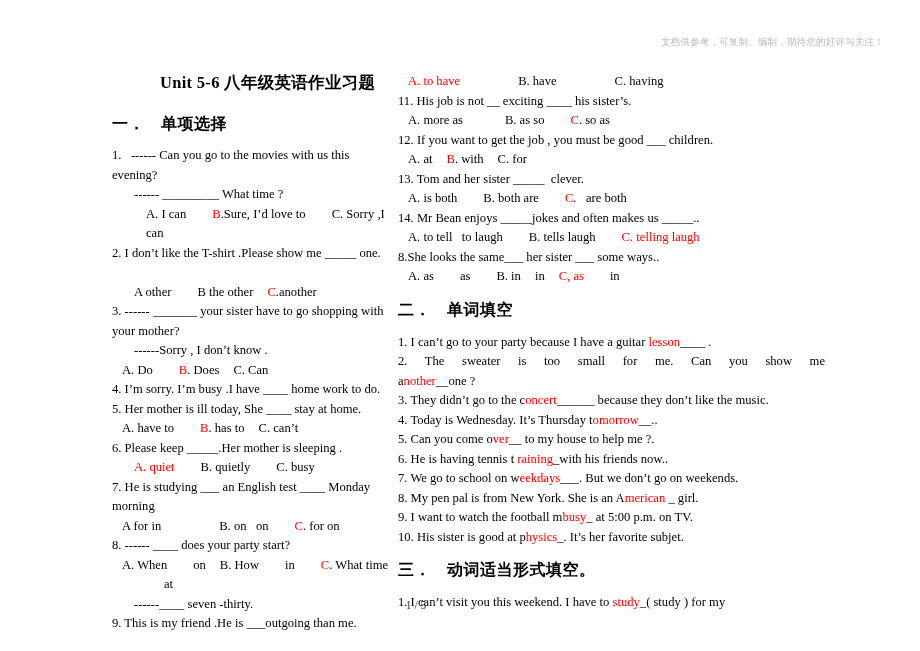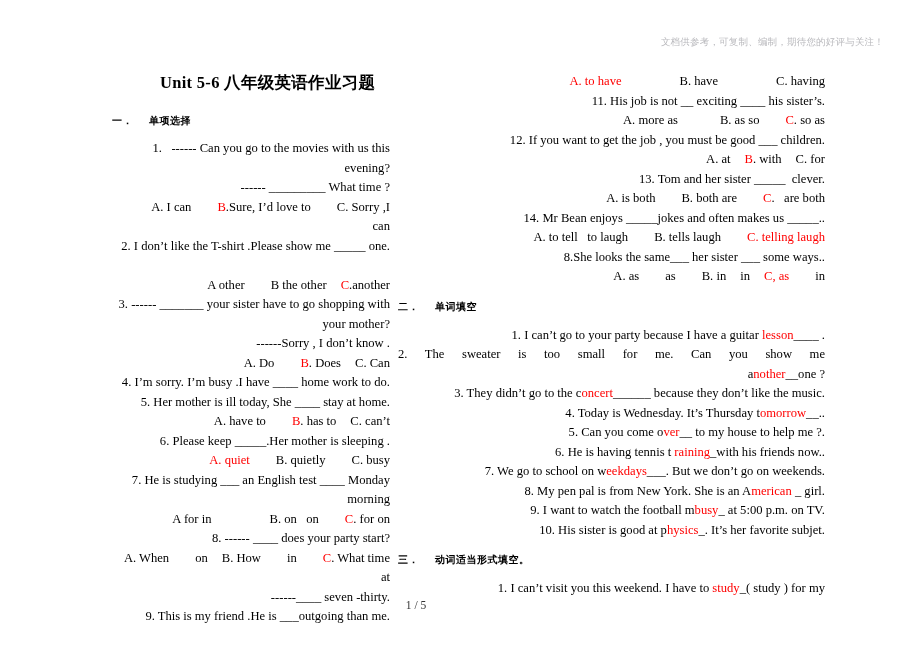--- a/index.html
+++ b/index.html
@@ -58,36 +58,35 @@
   
   h1.doc-title {
     font-size: 16.5px;
     font-weight: bold;
     margin: 0 0 20px 48px;
     letter-spacing: 0.3px;
     white-space: nowrap;
   }
   h2.sec {
     font-family: Liberation Mono, monospace;
-    font-size: 10px;
+    font-size: 16px;
     font-weight: bold;
     margin: 0 0 11px 0;
     letter-spacing: 0.5px;
   }
   h2.sec .num { margin-right: 16px; }
   h2.sec.sec-two { margin-top: 13px; margin-bottom: 12px; }
   h2.sec.sec-three { margin-top: 13px; margin-bottom: 12px; }
   
   .ln {
     font-size: 12.6px;
     line-height: 19.5px;
     margin: 0;
     white-space: pre-wrap;
     word-spacing: 0px;
-    text-align: right;
   }
   .ln.just {
     text-align: justify;
     text-align-last: justify;
     white-space: normal;
   }
   .ln.wrap {
     white-space: normal;
   }
   .ln.indent1 { padding-left: 10px; }

